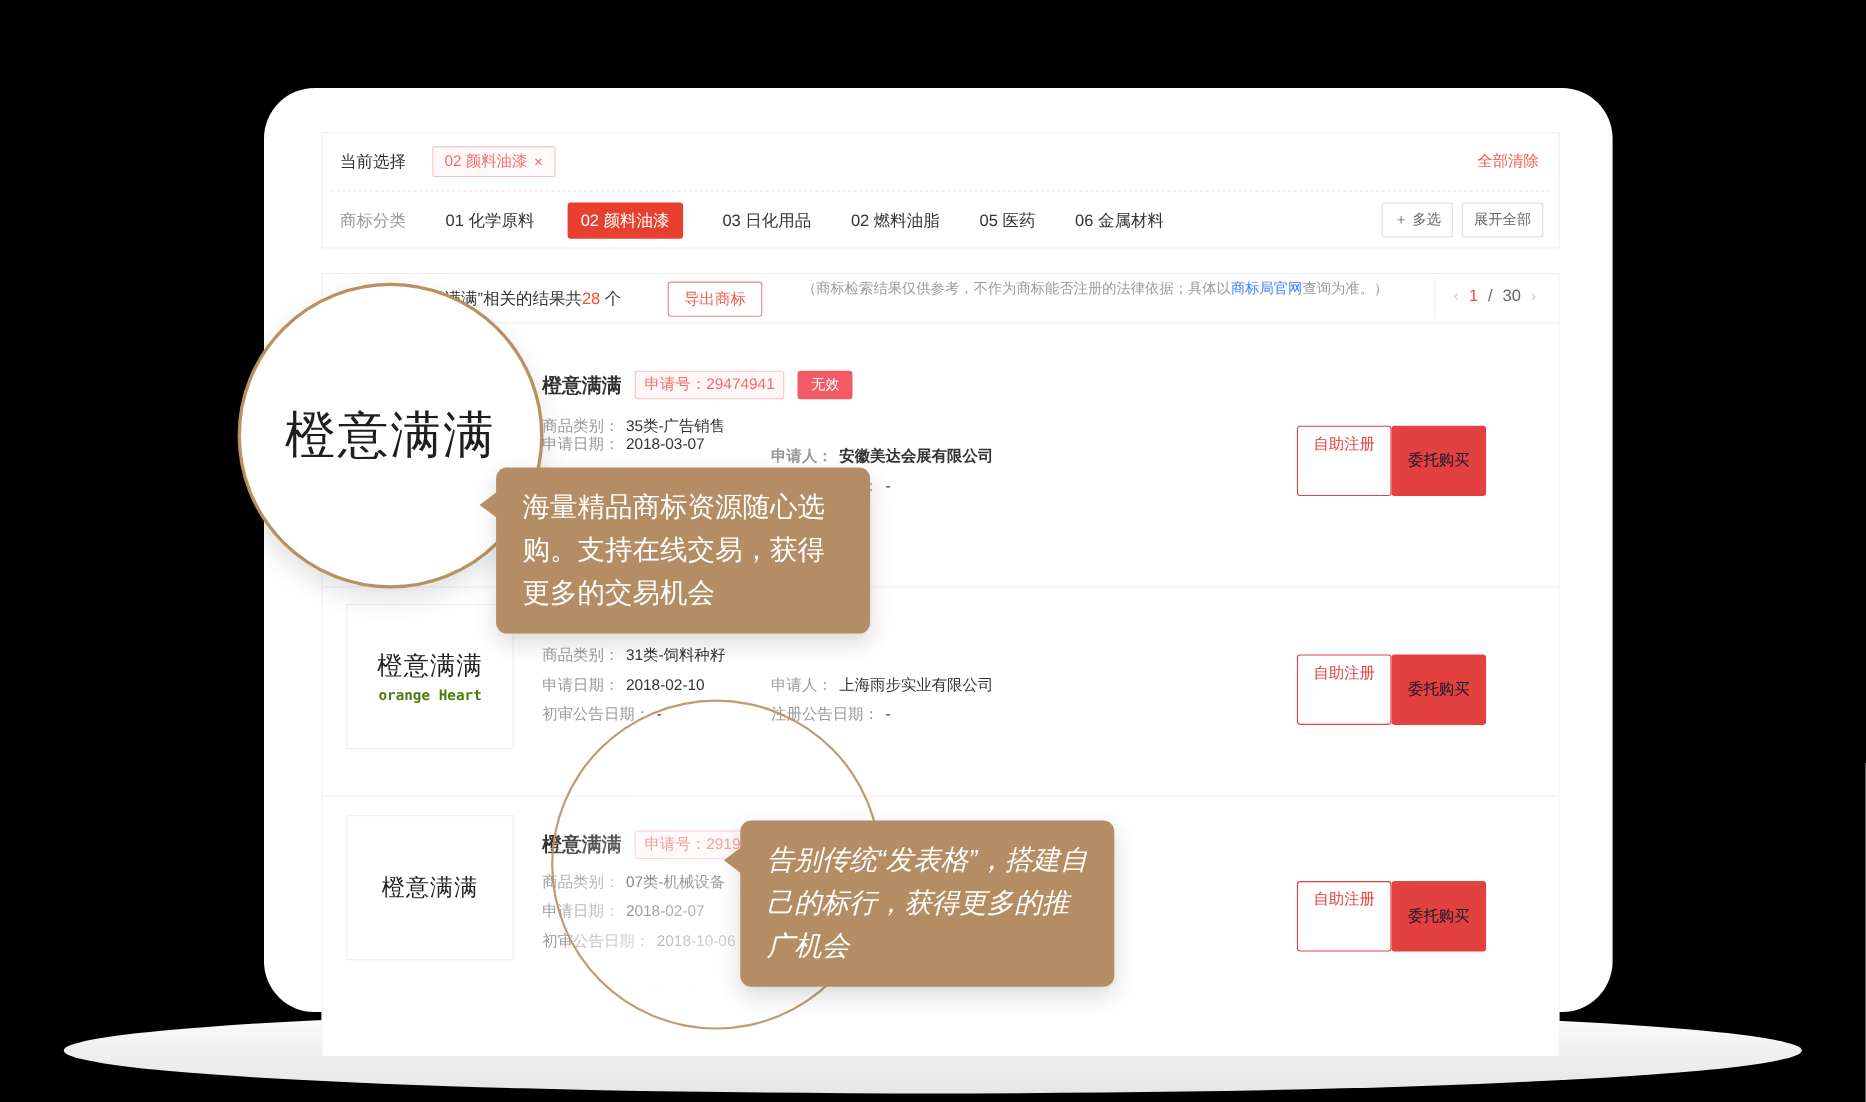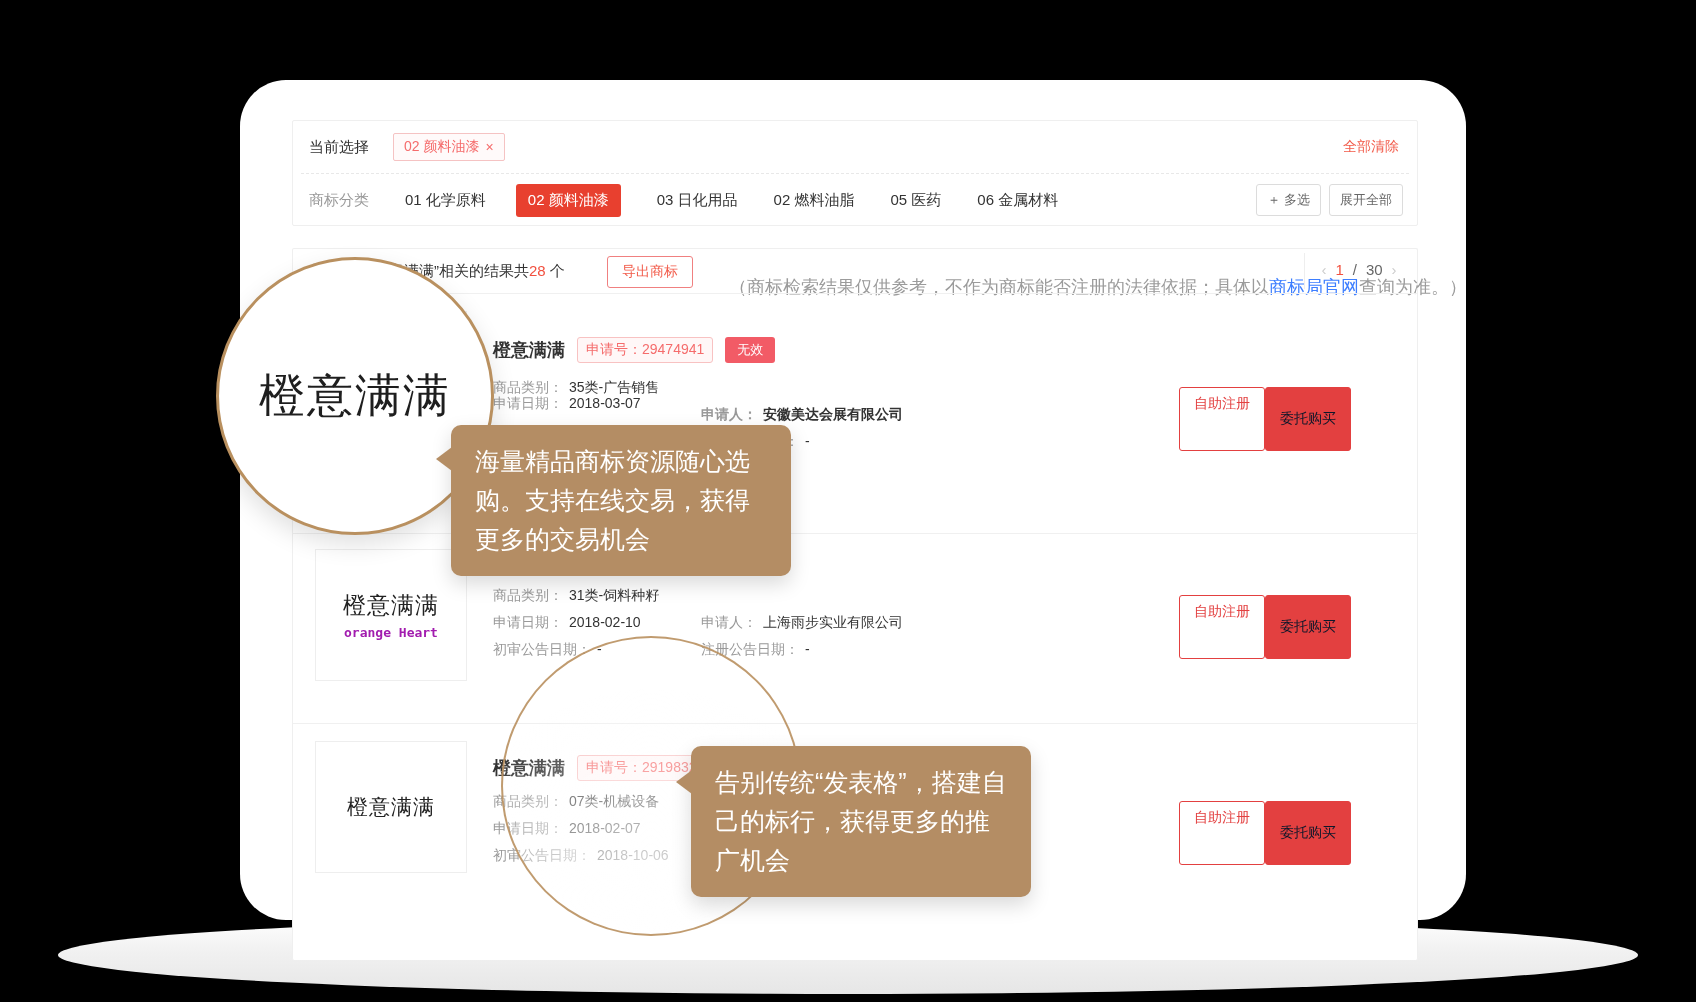--- a/index.html
+++ b/index.html
@@ -29,34 +29,34 @@
   .cat{font-size:15px;color:#333;margin-left:36px;cursor:pointer;white-space:nowrap;}
   .cat.sel{background:#e8402f;color:#fff;padding:7px 12px;border-radius:3px;margin-left:30px;}
   .cat-actions{position:absolute;right:14px;display:flex;gap:8px;text-align:right;}
   .ghost-btn{border:1px solid #dcdcdc;background:#fff;color:#666;font-size:13px;padding:6px 10px;border-radius:3px;cursor:pointer;white-space:nowrap;}
   
   .res-head{position:absolute;left:0;top:0;height:44px;width:100%;}
   .summary{position:absolute;left:16px;top:13px;font-size:15px;color:#333;white-space:nowrap;}
   .summary .cnt{color:#f2503f;}
   .export-btn{position:absolute;left:314px;top:7px;border:1px solid #f08080;color:#f25b4a;background:#fff;
     font-size:14px;padding:6px 14px;border-radius:3px;cursor:pointer;white-space:nowrap;}
-  .disclaimer{position:absolute;left:436px;top:26px;font-size:18px;color:#9b9b9b;white-space:nowrap;}
+  .disclaimer{position:absolute;left:436px;top:4px;font-size:13px;color:#9b9b9b;white-space:nowrap;}
   .disclaimer .lnk{color:#3d7eff;cursor:pointer;}
   .vline{position:absolute;right:112px;top:4px;height:36px;border-left:1px solid #eee;}
   .pager{position:absolute;right:8px;top:12px;width:100px;display:flex;align-items:center;justify-content:center;gap:9px;font-size:15px;color:#666;}
   .pg-arrow{color:#ccc;font-size:15px;cursor:pointer;}
   .pg-cur{color:#f2503f;}
   .head-div{position:absolute;left:0;right:0;top:44px;border-top:1px solid #f0f0f0;}
   .row-sep{position:absolute;left:0;right:0;border-top:1px solid #f0f0f0;}
   
   .thumb{position:absolute;left:22px;width:150px;border:1px solid #eee;background:#fff;display:flex;flex-direction:column;
     align-items:center;justify-content:center;text-align:center;}
   .thumb .t-main{font-size:21px;color:#222;letter-spacing:1px;}
   .thumb.serif .t-main{font-family:"DejaVu Serif","Liberation Serif",serif;font-size:23px;}
-  .thumb .t-sub{font-family:"DejaVu Sans Mono","Liberation Mono",monospace;font-weight:bold;font-size:13px;color:#a21caf;margin-top:4px;}
+  .thumb .t-sub{font-family:"DejaVu Sans Mono","Liberation Mono",monospace;font-weight:bold;font-size:13px;color:#4d7c0f;margin-top:4px;}
   .tm-title{position:absolute;left:200px;display:flex;align-items:center;gap:12px;}
   .tm-name{font-size:18px;font-weight:bold;color:#333;}
   .app-chip{border:1px solid #f8c2c2;background:#fff7f7;color:#f56c6c;font-size:14px;padding:3px 8px;border-radius:3px;white-space:nowrap;}
   .badge{font-size:13px;color:#fff;padding:4px 12px;border-radius:3px;white-space:nowrap;}
   .badge.invalid{background:#f25b66;}
   .badge.registered{background:#c8c9cc;}
   .dline{position:absolute;font-size:14px;white-space:nowrap;}
   .dline .k{color:#999;}
   .dline .v{color:#333;margin-left:6px;}
   .col1{left:200px;}
@@ -71,21 +71,21 @@
   .c1 .big{font-size:46px;color:#1e1e1e;letter-spacing:2px;font-weight:500;white-space:nowrap;}
   .c2{left:501px;top:636px;width:300px;height:300px;border:2px solid rgba(185,144,95,.9);
     background:radial-gradient(circle at 50% 88%,rgba(255,255,255,.95) 0%,rgba(255,255,255,.35) 45%,rgba(255,255,255,0) 70%);}
   
   .callout{position:absolute;background:#b48d64;border-radius:10px;color:#fff;font-size:25px;line-height:39px;
     padding:17px 24px;width:292px;box-shadow:0 8px 20px rgba(0,0,0,.15);}
   .callout .arrow{position:absolute;left:-15px;width:0;height:0;border-top:12px solid transparent;
     border-bottom:12px solid transparent;border-right:16px solid #b48d64;}
   .t1{left:451px;top:425px;}
   .t1 .arrow{top:22px;}
-  .t2{left:691px;top:746px;}
+  .t2{left:673px;top:746px;font-style:italic;}
   .t2 .arrow{top:24px;}
 </style>
 </head>
 <body>
 
 <div class="stage">
   <div class="base"></div>
 
   <div class="window">
 

